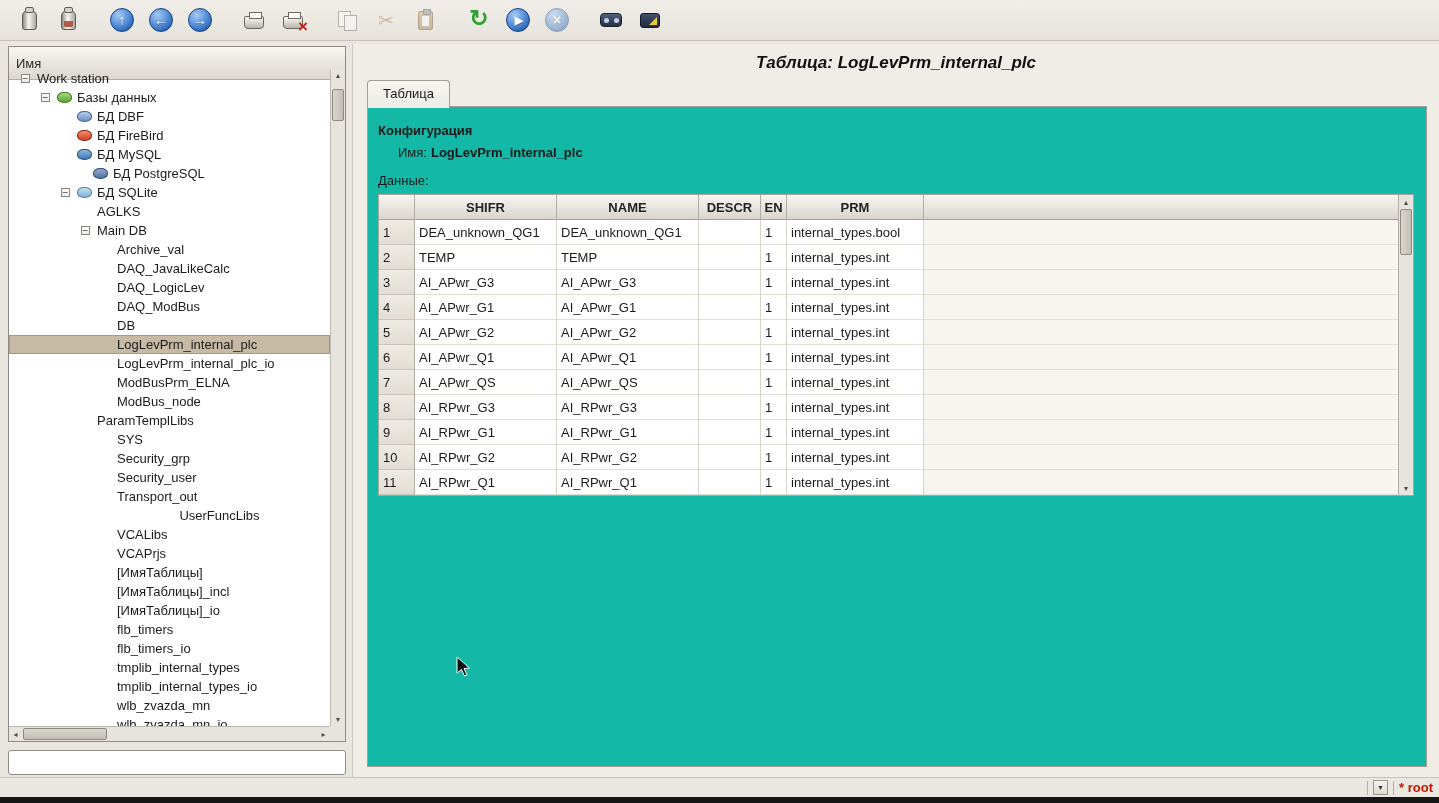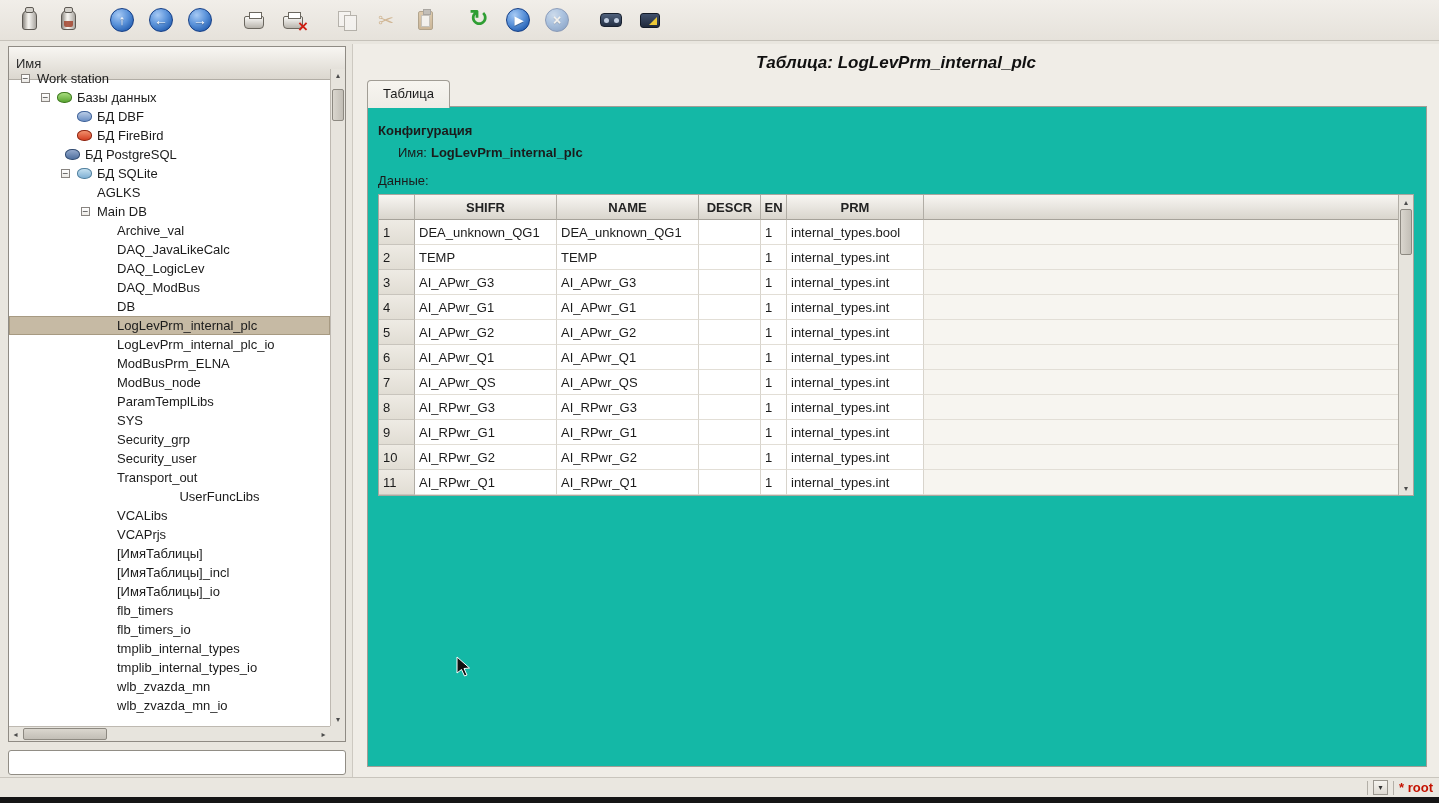--- a/index.html
+++ b/index.html
@@ -195,21 +195,26 @@
       <div class="tree-item" style="padding-left: 52px;">
         <span class="exp-slot"></span>
         <span class="tree-icon dbf-db-icon"></span>
         <span class="tree-label">БД DBF</span>
       </div>
       <div class="tree-item" style="padding-left: 52px;">
         <span class="exp-slot"></span>
         <span class="tree-icon firebird-db-icon"></span>
         <span class="tree-label">БД FireBird</span>
       </div>
-      <div class="tree-item" style="padding-left: 40px;">
+      <div class="tree-item" style="padding-left: 52px;">
+        <span class="exp-slot"></span>
+        <span class="tree-icon mysql-db-icon"></span>
+        <span class="tree-label">БД MySQL</span>
+      </div>
+      <div class="tree-item" style="padding-left: 68px;">
         <span class="exp-slot"></span>
         <span class="tree-icon postgresql-db-icon"></span>
         <span class="tree-label">БД PostgreSQL</span>
       </div>
       <div class="tree-item" style="padding-left: 52px;">
         <span class="exp-slot">
           <span class="expander">−</span>
         </span>
         <span class="tree-icon sqlite-db-icon"></span>
         <span class="tree-label">БД SQLite</span>
@@ -253,21 +258,21 @@
         <span class="tree-label">LogLevPrm_internal_plc_io</span>
       </div>
       <div class="tree-item" style="padding-left: 92px;">
         <span class="exp-slot"></span>
         <span class="tree-label">ModBusPrm_ELNA</span>
       </div>
       <div class="tree-item" style="padding-left: 92px;">
         <span class="exp-slot"></span>
         <span class="tree-label">ModBus_node</span>
       </div>
-      <div class="tree-item" style="padding-left: 92px;">
+      <div class="tree-item" style="padding-left: 72px;">
         <span class="exp-slot"></span>
         <span class="tree-label">ParamTemplLibs</span>
       </div>
       <div class="tree-item" style="padding-left: 92px;">
         <span class="exp-slot"></span>
         <span class="tree-label">SYS</span>
       </div>
       <div class="tree-item" style="padding-left: 92px;">
         <span class="exp-slot"></span>
         <span class="tree-label">Security_grp</span>

